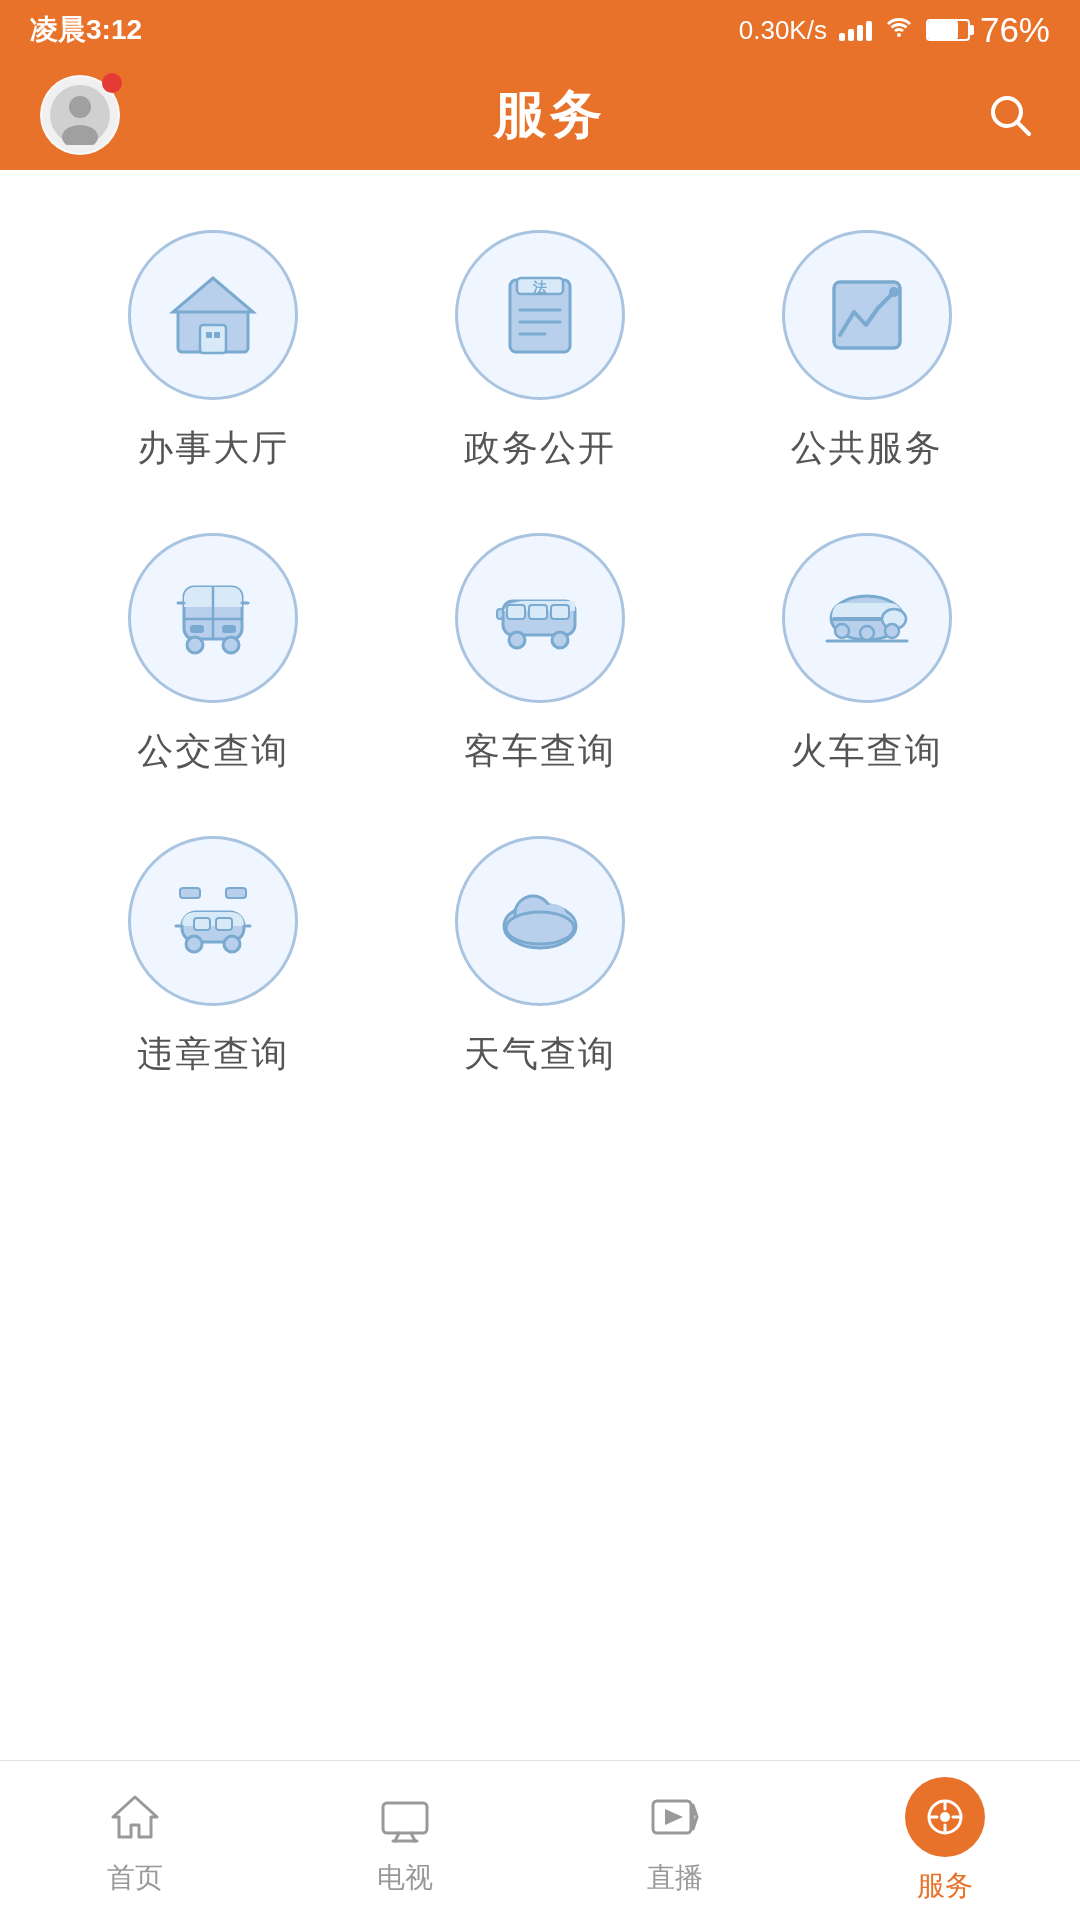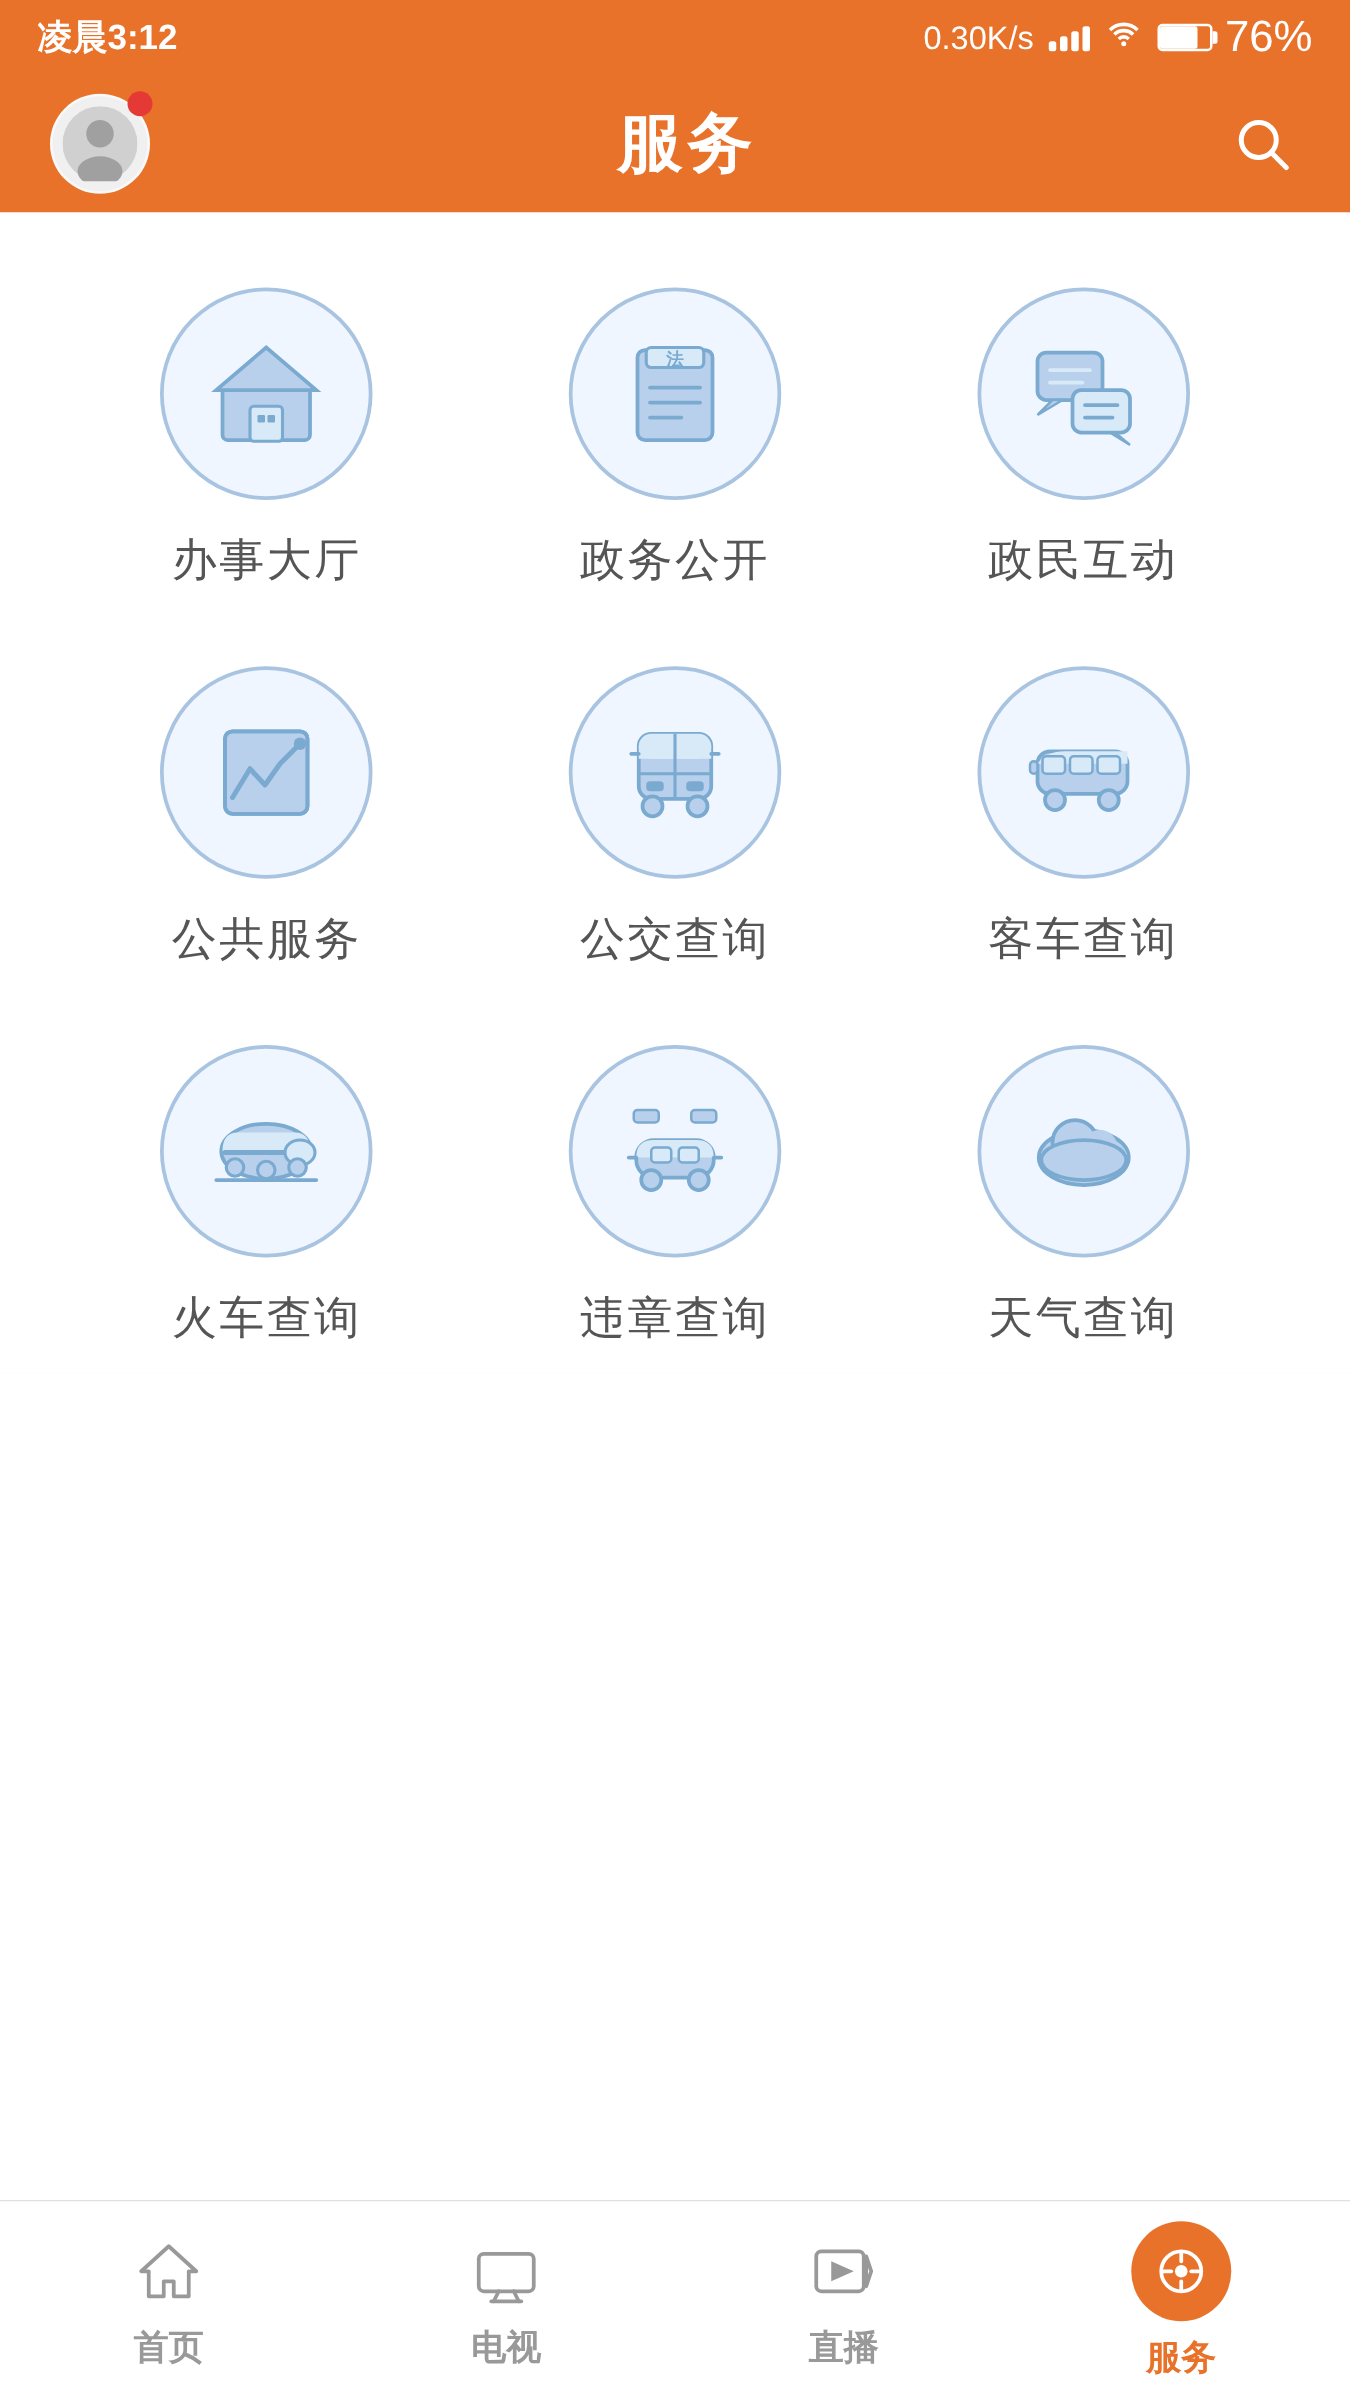--- a/index.html
+++ b/index.html
@@ -179,21 +179,20 @@
       align-items: center;
     }
     .tab-item {
       flex: 1;
       display: flex;
       flex-direction: column;
       align-items: center;
       justify-content: space-between;
       gap: 10px;
       cursor: pointer;
-      font-weight: bold;
     }
     .tab-icon {
       width: 64px;
       height: 64px;
       display: flex;
       align-items: center;
       justify-content: center;
     }
     .tab-icon svg { width: 56px; height: 56px; }
     .tab-label {
@@ -286,35 +285,20 @@
           <rect x="22" y="8" width="46" height="16" rx="4" fill="#d8eaf8" stroke="#7aaad0" stroke-width="2.5"></rect>
           <text x="45" y="22" text-anchor="middle" font-size="14" font-weight="bold" fill="#7aaad0" font-family="sans-serif">法</text>
           <line x1="25" y1="40" x2="65" y2="40" stroke="#7aaad0" stroke-width="3" stroke-linecap="round"></line>
           <line x1="25" y1="52" x2="65" y2="52" stroke="#7aaad0" stroke-width="3" stroke-linecap="round"></line>
           <line x1="25" y1="64" x2="50" y2="64" stroke="#7aaad0" stroke-width="3" stroke-linecap="round"></line>
         </svg>
       </div>
       <span class="service-label">政务公开</span>
     </div>
 
-    <div class="service-item">
-      <div class="service-icon-circle">
-        <svg viewBox="0 0 90 90" fill="none" xmlns="http://www.w3.org/2000/svg">
-          <rect x="8" y="12" width="52" height="38" rx="7" fill="#b8d0ec" stroke="#7aaad0" stroke-width="3"></rect>
-          <polygon points="20,50 8,62 28,50" fill="#b8d0ec" stroke="#7aaad0" stroke-width="2"></polygon>
-          <line x1="18" y1="26" x2="50" y2="26" stroke="#d8eaf8" stroke-width="3" stroke-linecap="round"></line>
-          <line x1="18" y1="36" x2="44" y2="36" stroke="#d8eaf8" stroke-width="3" stroke-linecap="round"></line>
-          <rect x="36" y="42" width="46" height="34" rx="7" fill="#d8eaf8" stroke="#7aaad0" stroke-width="3"></rect>
-          <polygon points="70,76 82,86 66,76" fill="#d8eaf8" stroke="#7aaad0" stroke-width="2"></polygon>
-          <line x1="46" y1="54" x2="72" y2="54" stroke="#7aaad0" stroke-width="3" stroke-linecap="round"></line>
-          <line x1="46" y1="64" x2="68" y2="64" stroke="#7aaad0" stroke-width="3" stroke-linecap="round"></line>
-        </svg>
-      </div>
-      <span class="service-label">政民互动</span>
-    </div>
 
     <div class="service-item">
       <div class="service-icon-circle">
         <svg viewBox="0 0 90 90" fill="none" xmlns="http://www.w3.org/2000/svg">
           <rect x="12" y="12" width="66" height="66" rx="6" fill="#b8d0ec" stroke="#7aaad0" stroke-width="3"></rect>
           <rect x="12" y="12" width="66" height="66" rx="6" fill="none" stroke="#7aaad0" stroke-width="3"></rect>
           <polyline points="18,65 32,42 44,55 56,38 72,22" stroke="#7aaad0" stroke-width="4" stroke-linecap="round" stroke-linejoin="round" fill="none"></polyline>
           <circle cx="72" cy="22" r="5" fill="#7aaad0"></circle>
         </svg>
       </div>

